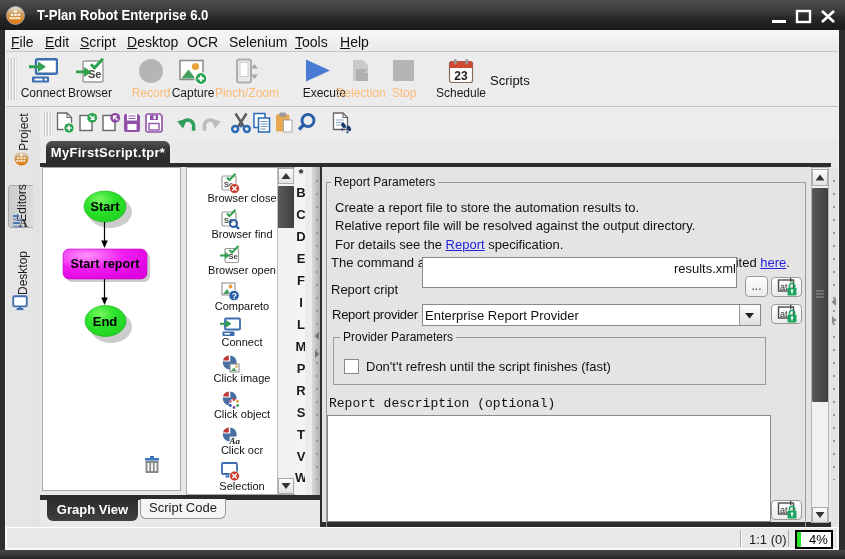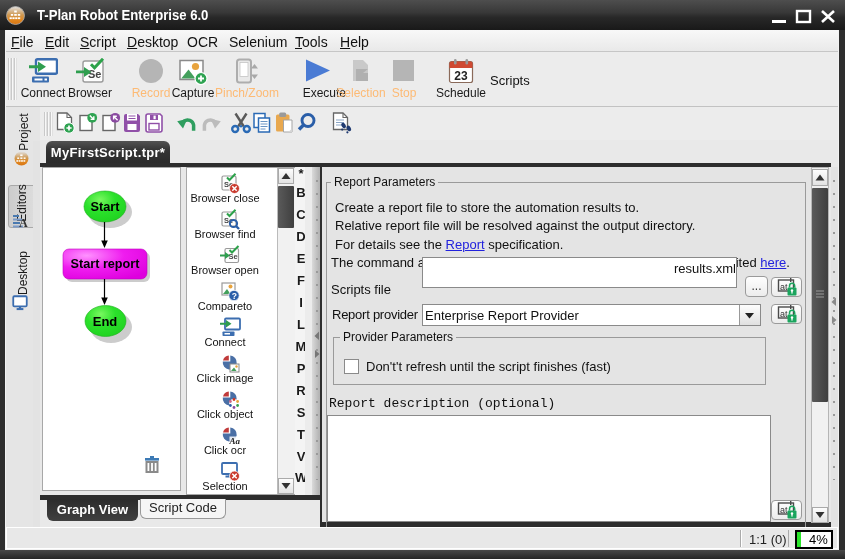--- a/index.html
+++ b/index.html
@@ -45,21 +45,21 @@
 
 #left-pane { left:40px; top:167px; width:280px; height:328px; background:#e8e8e8; }
 #graph-panel { left:42px; top:167px; width:139px; height:324px; background:#fff; border:1px solid #a8a8a8; }
 #splitter-left { left:33px; top:141px; width:7px; height:387px; background:#e3e3e3; }
 #splitter-right { left:831px; top:167px; width:7px; height:360px; background:#e3e3e3; }
 #splitter-mid { left:305px; top:167px; width:15px; height:328px;
   background:linear-gradient(90deg,#ececec 0 7px,#dadada 7px,#b5b5b5 14px); }
 .sdots { position:absolute; width:2px; background:repeating-linear-gradient(#9a9a9a 0 2px, transparent 2px 13px); }
 
 #palette { left:186px; top:167px; width:110px; height:328px; background:#fff; border:1px solid #a8a8a8; }
-.pal-label { position:absolute; width:110px; left:170px; text-align:center; font-size:11px; color:#111; }
+.pal-label { position:absolute; width:110px; left:187px; text-align:center; font-size:11px; color:#111; }
 .pal-ic { position:absolute; left:219px; }
 #pal-scroll { left:277px; top:168px; width:18px; height:326px; background:#f1f1f1; border-left:1px solid #bbb; }
 #letters { left:295px; top:167px; width:12px; height:328px; background:#f4f4f4; }
 .letter { position:absolute; font-size:13px; font-weight:bold; color:#1a1a1a; left:295px; width:12px; text-align:center; }
 .sbtn { position:absolute; background:linear-gradient(#fdfdfd,#e3e3e3); border:1px solid #aaa; }
 .sthumb { position:absolute; background:linear-gradient(90deg,#5a5a5a,#3f3f3f); border-radius:1px; }
 
 #tab-graphview { left:47px; top:499px; width:91px; height:22px; background:linear-gradient(#2c2c2c,#404040);
   border-radius:0 0 6px 6px; color:#fff; font-weight:bold; font-size:13px; text-align:center; line-height:21px; }
 #tab-scriptcode { left:140px; top:499px; width:86px; height:20px; background:#f5f5f5; border:1px solid #999; border-top:none;
@@ -446,21 +446,21 @@
 
 <div class="abs" id="right-pane"></div>
 <div class="abs" id="band-bot-right"></div>
 
 <div class="gbox" style="left:326px;top:182px;width:480px;height:346px;border-bottom:none;"></div>
 <div class="gtitle" style="left:331px;top:175px;">Report Parameters</div>
 <div class="rtext" style="left:335px;top:200px;">Create a report file to store the automation results to.</div>
 <div class="rtext" style="left:335px;top:218px;">Relative report file will be resolved against the output directory.</div>
 <div class="rtext" style="left:335px;top:237px;">For details see the <span class="lnk">Report</span> specification.</div>
 <div class="rtext" style="left:331px;top:255px;">The command also relies on configurable parameters which can be edited <span class="lnk">here</span>.</div>
-<div class="rtext" style="left:331px;top:282px;">Scripts file</div>
+<div class="rtext" style="left:331px;top:282px;">Report cript</div>
 <div class="field" style="left:422px;top:257px;width:315px;height:31px;text-align:right;">results.xml</div>
 <div class="lockbtn" style="left:745px;top:276px;width:23px;height:21px;font-size:12px;text-align:center;color:#333;line-height:18px;">...</div>
 <div class="lockbtn" style="left:771px;top:277px;width:31px;height:20px;"></div>
 <svg class="abs" style="left:771px;top:277px" width="31" height="20" viewBox="0 0 31 20">
     <rect x="7.5" y="3" width="15" height="11" fill="none" stroke="#4a4a4a" stroke-width="1.4"></rect>
     <rect x="19" y="1" width="1.4" height="4" fill="#4a4a4a"></rect>
     <text x="9" y="13" font-size="9" font-family="Liberation Sans" fill="#333">at</text>
     <path d="M18.5 10.5 v-1.6 a2.6 2.6 0 0 1 5.2 0 v1.6" fill="none" stroke="#1ba55e" stroke-width="1.5"></path>
     <rect x="16.5" y="10.5" width="9" height="8" rx="1" fill="#1ba55e"></rect>
     <circle cx="21" cy="13.5" r="1.2" fill="#fff"></circle>

